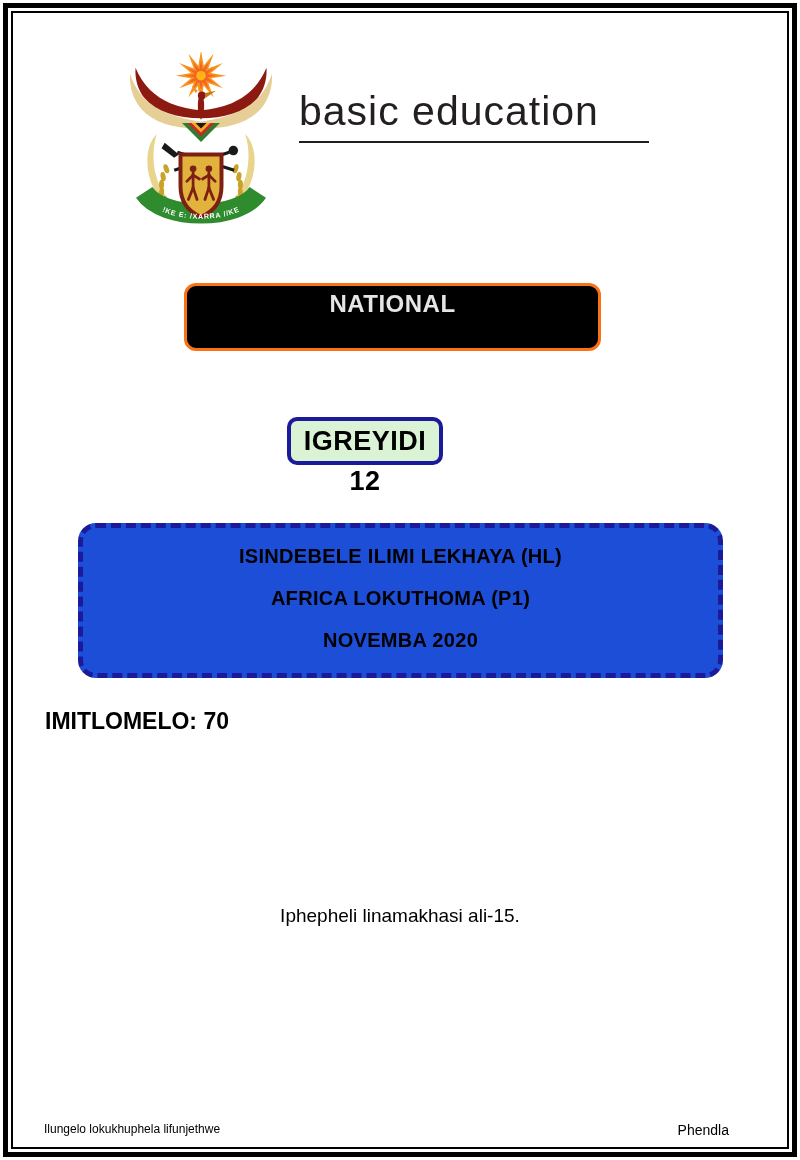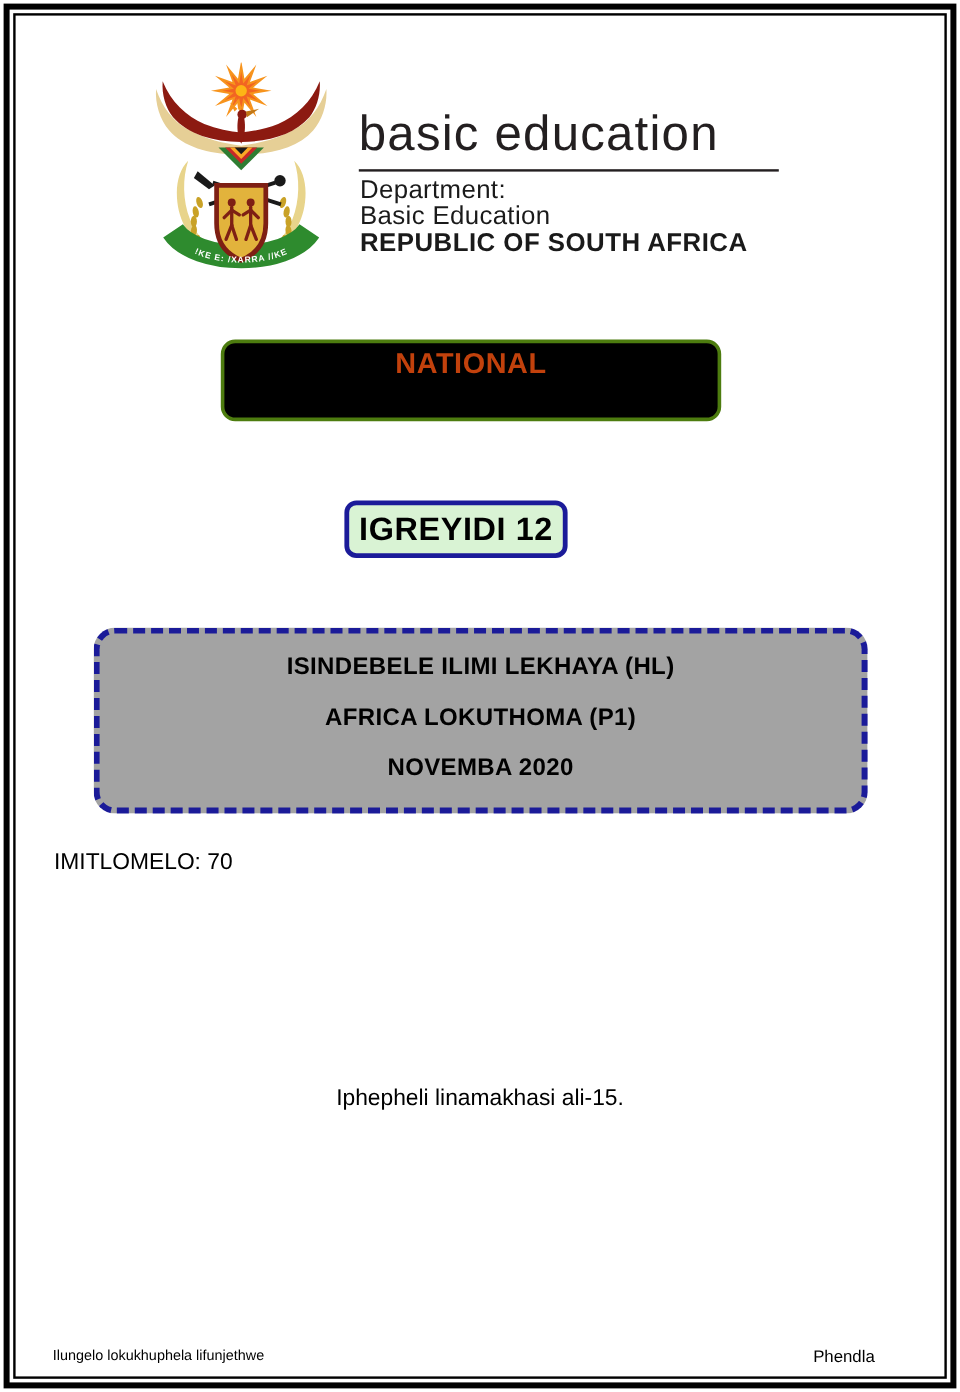--- a/index.html
+++ b/index.html
@@ -16,42 +16,42 @@
   .wordmark { position:absolute; left:299px; top:88px; font-size:41px; font-weight:400;
               color:#231f20; letter-spacing:1px; white-space:nowrap; }
   .wordmark-rule { position:absolute; left:299px; top:141px; width:350px; height:2px; background:#231f20; }
   .dept-block { position:absolute; left:300px; top:147px; font-size:21.5px; line-height:22px;
                 color:#1a1a1a; letter-spacing:0.3px; }
   .dept-block .l3 { font-weight:bold; letter-spacing:0.4px; }
 
   
   .nsc-box {
     position:absolute; left:184px; top:283px; width:417px; height:68px; box-sizing:border-box;
-    background:#000; border:3px solid #4d7c0f; border-radius:12px;
-    color:#c2410c; font-weight:bold; font-size:24px; line-height:30px;
+    background:#000; border:3px solid #f97316; border-radius:12px;
+    color:#e5e5e5; font-weight:bold; font-size:24px; line-height:30px;
     text-align:center; padding-top:3px; letter-spacing:0.5px;
   }
 
   
   .grade-box {
-    position:absolute; left:287px; top:417px; width:186px; height:48px; box-sizing:border-box;
+    position:absolute; left:287px; top:417px; width:156px; height:48px; box-sizing:border-box;
     background:#d9f3d4; border:4px solid #1b1b99; border-radius:10px;
     font-weight:bold; font-size:27px; line-height:40px; text-align:center; letter-spacing:0.5px;
   }
 
   
   .paper-box {
     position:absolute; left:78px; top:523px; width:645px; height:155px; box-sizing:border-box;
-    background:#a3a3a3; border:5px dashed #1b1b99; border-radius:18px;
+    background:#1d4ed8; border:5px dashed #1b1b99; border-radius:18px;
     display:flex; flex-direction:column; justify-content:space-between;
     padding:17px 10px 21px; text-align:center;
   }
   .paper-box div { font-weight:bold; font-size:20px; letter-spacing:0.3px; }
 
-  .marks-line { position:absolute; left:45px; top:708px; font-weight:normal; font-size:19px; }
+  .marks-line { position:absolute; left:45px; top:708px; font-weight:bold; font-size:23px; }
   .time-line  { position:absolute; left:45px; top:750px; font-weight:bold; font-size:19px; }
   .pages-note { position:absolute; left:0; top:905px; width:100%; text-align:center;
                 font-weight:normal; font-size:19px; }
 
   .footer-left  { position:absolute; left:44px;  top:1122px; font-size:12px; }
   .footer-right { position:absolute; right:71px; top:1122px; font-size:14px; }
 </style>
 </head>
 <body>
 
@@ -123,25 +123,20 @@
     <circle cx="90" cy="148" r="4.2" fill="#7E1F14"></circle>
     <circle cx="110" cy="148" r="4.2" fill="#7E1F14"></circle>
 
     <text font-size="9" fill="#FFFFFF" font-weight="bold" letter-spacing="1" text-anchor="middle" font-family="Liberation Sans, sans-serif">
       <textPath href="#mottoArc" startOffset="50%">!KE E: /XARRA //KE</textPath>
     </text>
   </svg>
 
   <div class="wordmark">basic education</div>
   <div class="wordmark-rule"></div>
-  <div class="dept-block">
-    <div class="l1">Department:</div>
-    <div class="l2">Basic Education</div>
-    <div class="l3">REPUBLIC OF SOUTH AFRICA</div>
-  </div>
 
   <div class="nsc-box">
     <div>NATIONAL</div>
   </div>
 
   <div class="grade-box">
     <span>IGREYIDI 12</span>
   </div>
 
   <div class="paper-box">

